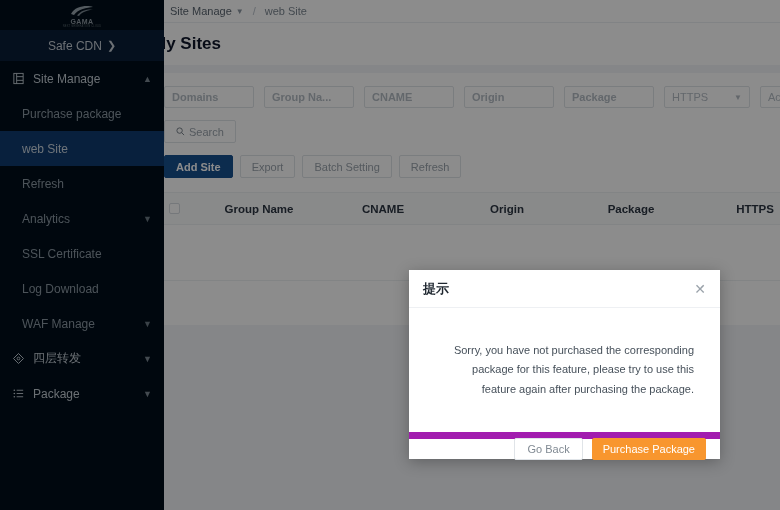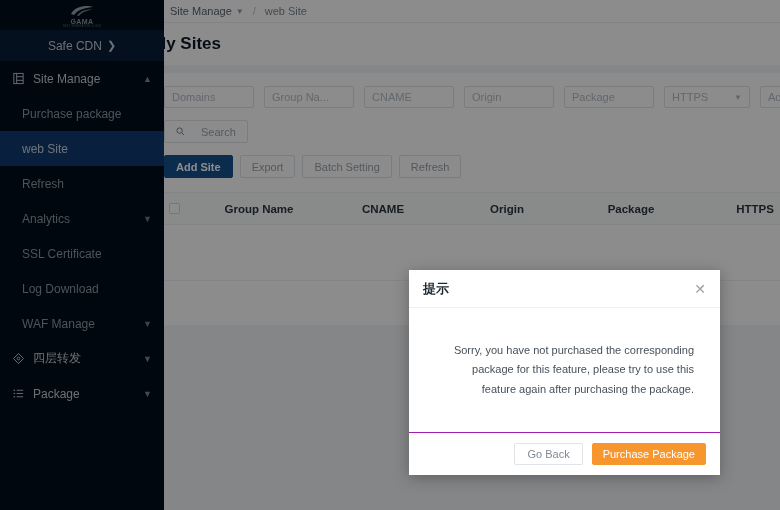--- a/index.html
+++ b/index.html
@@ -151,30 +151,30 @@
     border: 1px solid #dfe3e8;
     border-radius: 2px;
     display: flex;
     align-items: center;
     padding: 0 7px;
     font-size: 11px;
     color: #b4bcc4;
     background: #fff;
     white-space: nowrap;
   }
-  .fld.w-in { width: 90px; }
+  .fld.w-in { width: 90px; font-weight: bold; }
   .fld.w-sel { width: 86px; justify-content: space-between; }
   .fld .caret-d { font-size: 8px; color: #b4bcc4; }
 
   .search-row { padding: 12px 0 0 13px; }
   .btn {
     display: inline-flex;
     align-items: center;
     justify-content: center;
-    gap: 16px;
+    gap: 4px;
     height: 23px;
     border-radius: 2px;
     font-size: 11px;
     cursor: pointer;
     border: 1px solid #dfe3e8;
     background: #fff;
     color: #5d6872;
     padding: 0 11px;
   }
   .btn.ghost { color: #9aa3ac; }
@@ -255,22 +255,22 @@
     line-height: 1;
     font-family: "DejaVu Sans", sans-serif;
   }
   .modal-body {
     padding: 33px 26px 33px 26px;
     font-size: 11px;
     line-height: 1.75;
     color: #46505a;
   }
   .modal-foot {
-    border-top: 1px solid #a21caf;
-    height: 43px;
+    border-top: 7px solid #a21caf;
+    height: 27px;
     display: flex;
     align-items: center;
     justify-content: flex-end;
     gap: 9px;
     padding-right: 14px;
   }
   .btn-go-back {
     height: 22px;
     padding: 0 12px;
     font-size: 11px;

